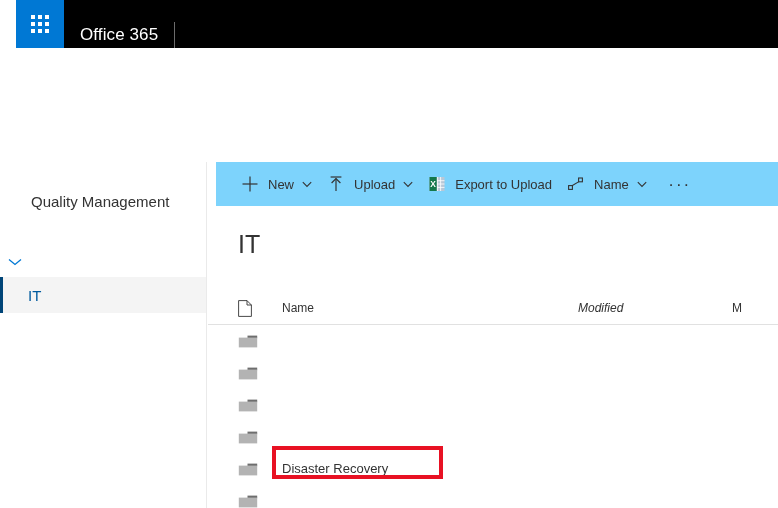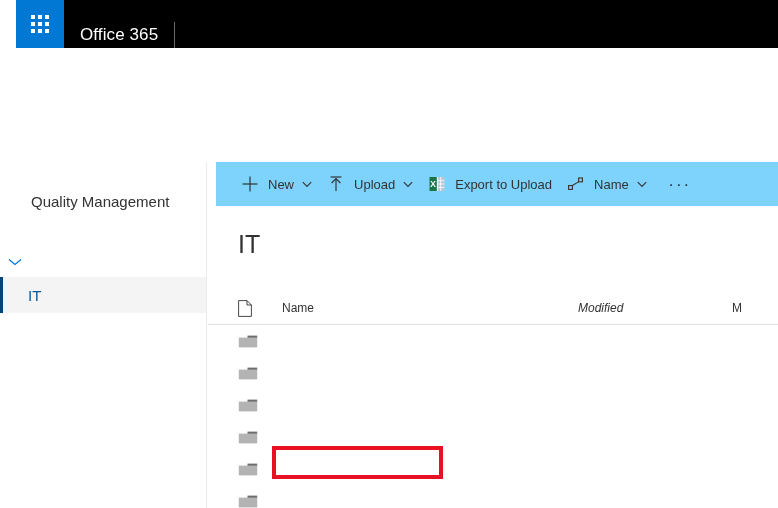--- a/index.html
+++ b/index.html
@@ -438,20 +438,21 @@
     <div class="col-name row-name"></div>
   </div>
 
   <div class="list-row">
     <div class="col-icon">
       <svg class="folder-icon" viewBox="0 0 20 16">
         <path d="M9.5 2.6 H19.2 V5.2 H9.5 Z" fill="#6e6e6e"></path>
         <path d="M0.8 4.6 H19.2 V14.4 H0.8 Z" fill="#b3b3b3"></path>
       </svg>
     </div>
+    <div class="col-name row-name">Disaster Recovery</div>
   </div>
 
   <div class="list-row">
     <div class="col-icon">
       <svg class="folder-icon" viewBox="0 0 20 16">
         <path d="M9.5 2.6 H19.2 V5.2 H9.5 Z" fill="#6e6e6e"></path>
         <path d="M0.8 4.6 H19.2 V14.4 H0.8 Z" fill="#b3b3b3"></path>
       </svg>
     </div>
     <div class="col-name row-name"></div>

